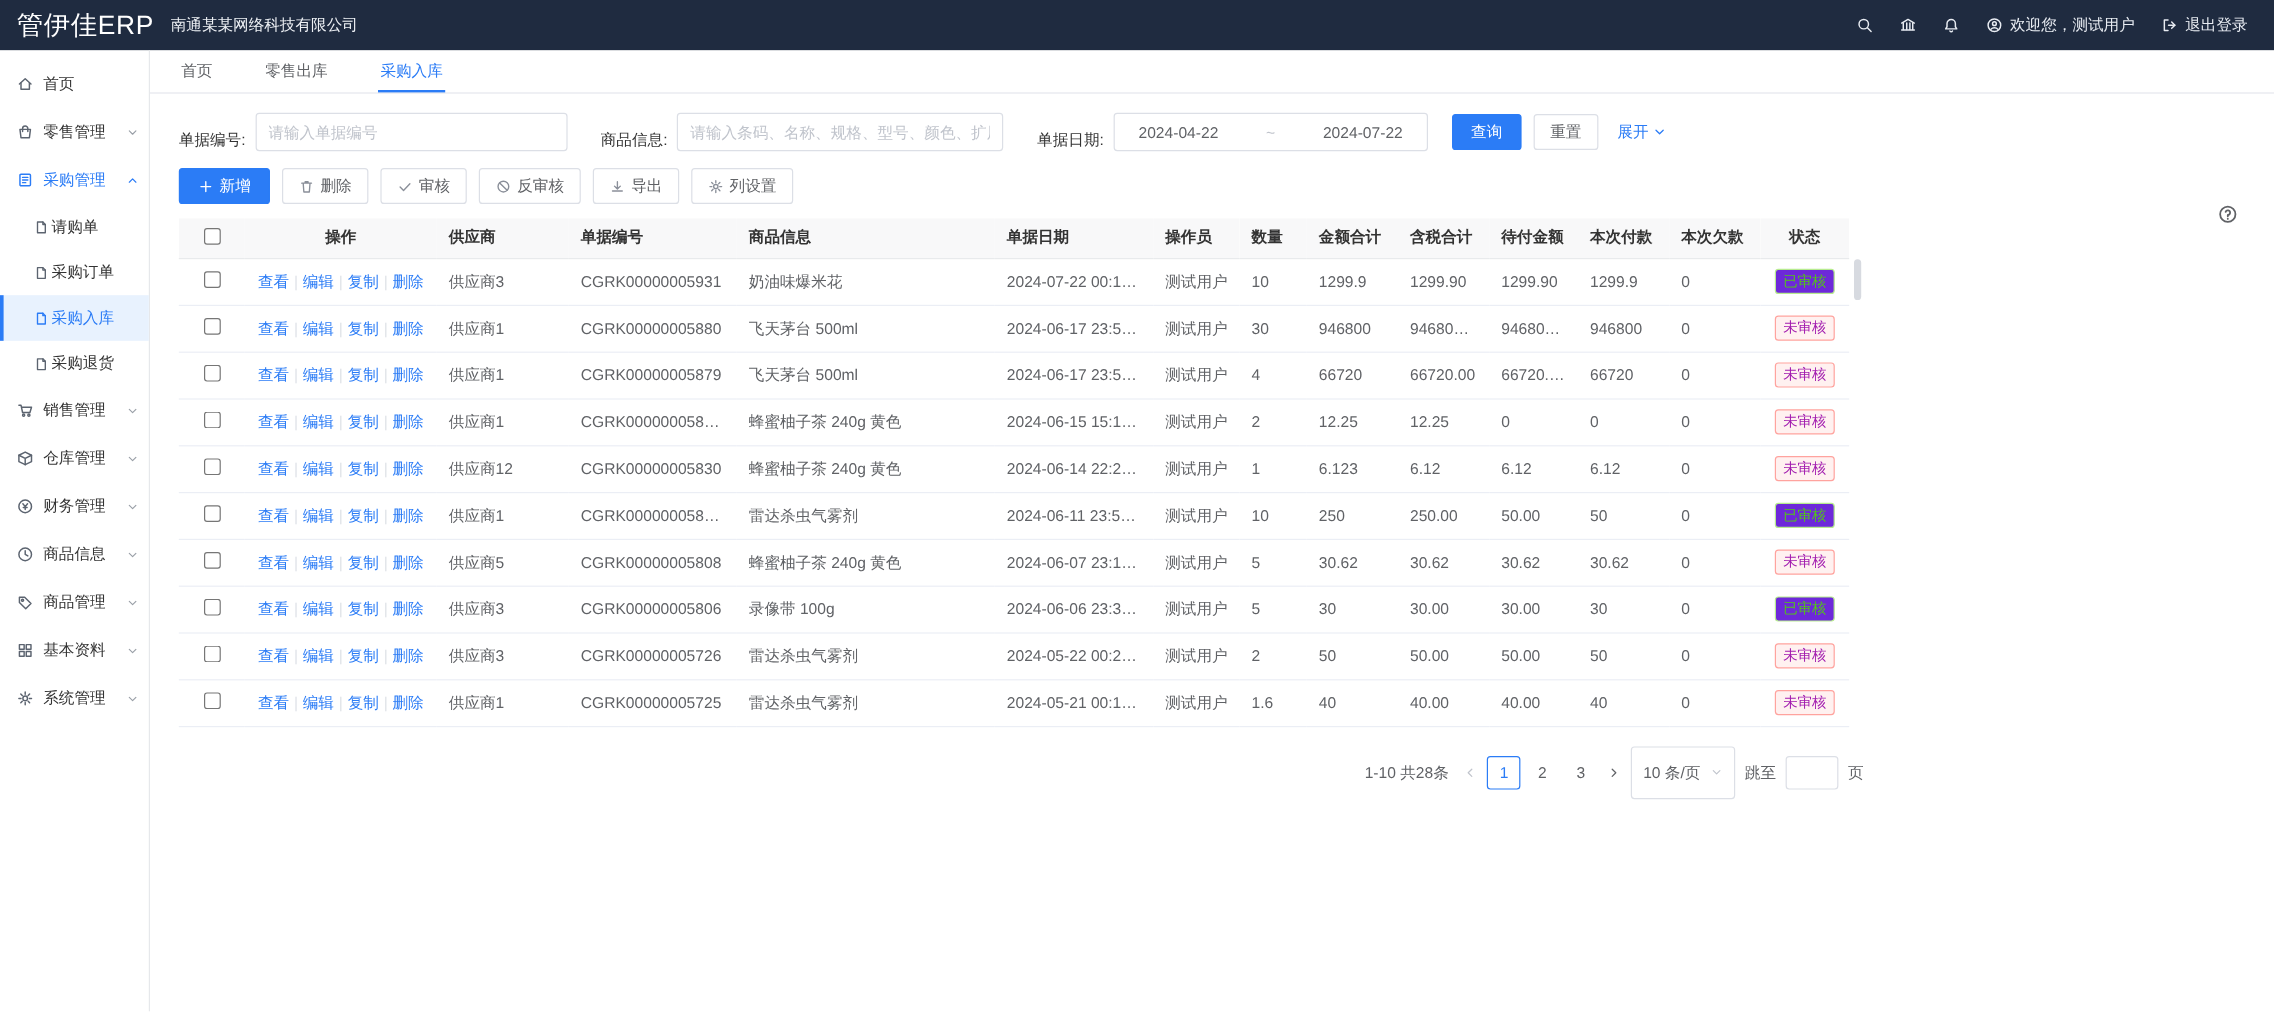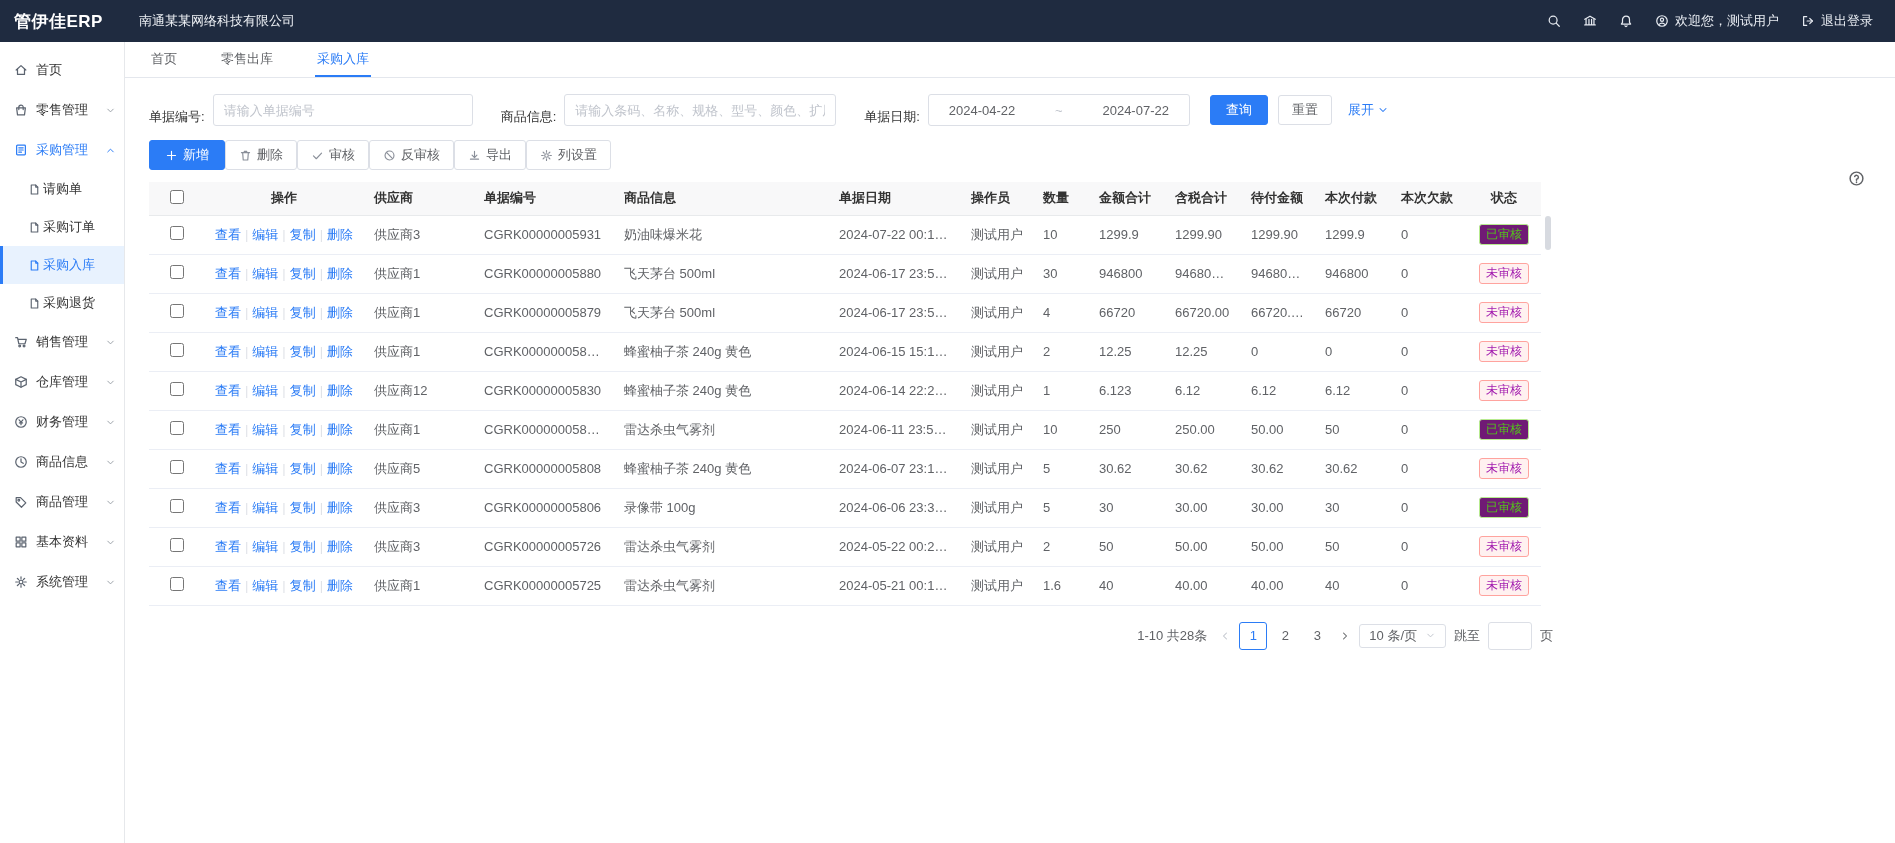--- a/index.html
+++ b/index.html
@@ -1,19 +1,19 @@
 <!DOCTYPE html>
 <html><head>
 <meta charset="utf-8">
 <style>
 *{box-sizing:border-box;margin:0;padding:0}
 html,body{width:1895px;height:843px;overflow:hidden}
 body{font-family:"Liberation Sans","DejaVu Sans",sans-serif;background:#fff;color:#333}
 .topbar{height:42px;background:#1f2b40;display:flex;align-items:center;color:#fff}
-.logo{flex:0 0 125px;padding-left:14px;font-size:17px;font-weight:700;letter-spacing:.5px;white-space:nowrap}
+.logo{flex:0 0 125px;padding-left:14px;font-size:22px;font-weight:400;letter-spacing:.5px;white-space:nowrap}
 .company{font-size:13px;color:#eef1f5;margin-left:14px;white-space:nowrap}
 .top-right{margin-left:auto;display:flex;align-items:center;gap:22px;padding-right:22px;font-size:13px;color:#e8ecf2}
 .tico{display:inline-flex;align-items:center;cursor:pointer}
 .welcome,.logout{display:inline-flex;align-items:center;gap:6px;cursor:pointer;white-space:nowrap}
 .layout{display:flex;height:801px}
 .sidebar{flex:0 0 125px;border-right:1px solid #e6e8eb;padding-top:8px;background:#fff}
 .side-item{height:40px;display:flex;align-items:center;gap:8px;padding:0 8px 0 14px;font-size:13px;color:#333;cursor:pointer;white-space:nowrap}
 .side-item .ic{display:inline-flex;color:#5c6470}
 .side-item .chev{margin-left:auto;display:inline-flex;color:#9aa0a8}
 .side-item.parent-active{color:#2b7cf6}
@@ -33,46 +33,46 @@
 input::placeholder{color:#c0c4cc}
 .daterange{height:32px;width:262px;border:1px solid #dcdfe6;border-radius:3px;display:flex;align-items:center;justify-content:space-around;font-size:13px;color:#606266;cursor:pointer}
 .btn{height:30px;border-radius:3px;font-size:13px;cursor:pointer;font-family:Liberation Mono, monospace;display:inline-flex;align-items:center;gap:5px}
 .btn-primary{background:#2b7cf6;color:#fff;border:1px solid #2b7cf6;padding:0 15px}
 .btn-plain{background:#fff;color:#606266;border:1px solid #dcdfe6;padding:0 13px}
 .btn-plain .bic{color:#8a8f99;display:inline-flex}
 .btn-primary .bic{color:#fff;display:inline-flex}
 .bic svg{width:13px;height:13px}
 .expand-link{color:#2b7cf6;display:inline-flex;align-items:center;gap:3px;cursor:pointer;margin-left:16px;font-size:13px}
 .expand-link svg{width:12px;height:12px}
-.toolbar{display:flex;padding:0 24px 12px}
+.toolbar{display:flex;gap:10px;padding:0 24px 12px}
 .help-icon{position:absolute;top:128px;right:30px;color:#606266;cursor:pointer}
 .help-icon svg{width:17px;height:17px}
 .table-zone{position:relative;margin-left:24px;width:1404px}
 table.grid{border-collapse:collapse;table-layout:fixed;width:1392px;font-size:13px}
 .grid th{background:#f8f8f9;color:#333;font-weight:700;height:33px;text-align:left;padding:0 10px;border-bottom:1px solid #e8eaec;white-space:nowrap;overflow:hidden}
 .grid td{height:39px;padding:0 10px;color:#606266;border-bottom:1px solid #ebeef5;white-space:nowrap;overflow:hidden;text-overflow:ellipsis;text-align:left}
 .grid .center{text-align:center}
 .link{color:#2b7cf6;cursor:pointer;text-decoration:none}
 .sep{color:#e0e3e8;margin:0 4px}
 .badge{display:inline-block;padding:2px 6px;font-size:12px;border-radius:3px;border:1px solid;line-height:1.3}
-.badge.approved{color:#52c41a;background:#701a75;border-color:#b7eb8f}
+.badge.approved{color:#52c41a;background:#6d28d9;border-color:#b7eb8f}
 .badge.unapproved{color:#a21caf;background:#fff1f0;border-color:#ffa39e}
 input[type=checkbox]{width:14px;height:14px;cursor:pointer}
 .vtrack{position:absolute;left:1396px;top:34px;width:6px;height:388px}
 .vthumb{width:6px;height:34px;background:#d7dae0;border-radius:3px}
 .page-footer{width:1404px;margin:16px 0 0 24px;display:flex;justify-content:flex-end;align-items:center;gap:8px;font-size:13px;color:#606266}
 .page-total{margin-right:4px}
 .pages{display:inline-flex;gap:4px}
 .page-btn{min-width:28px;height:28px;display:inline-flex;align-items:center;justify-content:center;border-radius:3px;cursor:pointer;border:1px solid transparent;padding:0 4px}
 .page-btn.active{border-color:#2b7cf6;color:#2b7cf6}
 .page-arrow{display:inline-flex;align-items:center;cursor:pointer}
 .page-arrow.prev{color:#c0c4cc}
 .page-arrow.next{color:#606266}
 .page-arrow svg{width:12px;height:12px}
-.page-size{height:24px;border:1px solid #dcdfe6;border-radius:3px;display:inline-flex;align-items:center;gap:8px;padding:0 9px;cursor:pointer;color:#606266}
+.page-size{height:44px;border:1px solid #dcdfe6;border-radius:3px;display:inline-flex;align-items:center;gap:8px;padding:0 9px;cursor:pointer;color:#606266}
 .page-size .chev{display:inline-flex;color:#c0c4cc}
 .page-size svg{width:11px;height:11px}
 .jump-input{width:44px;height:28px;border:1px solid #dcdfe6;border-radius:3px;outline:none;padding:0 6px;font-size:13px;color:#606266}
 </style>
 </head>
 <body>
 
 <div class="topbar">
   <div class="logo">管伊佳ERP</div>
   <div class="company">南通某某网络科技有限公司</div>

